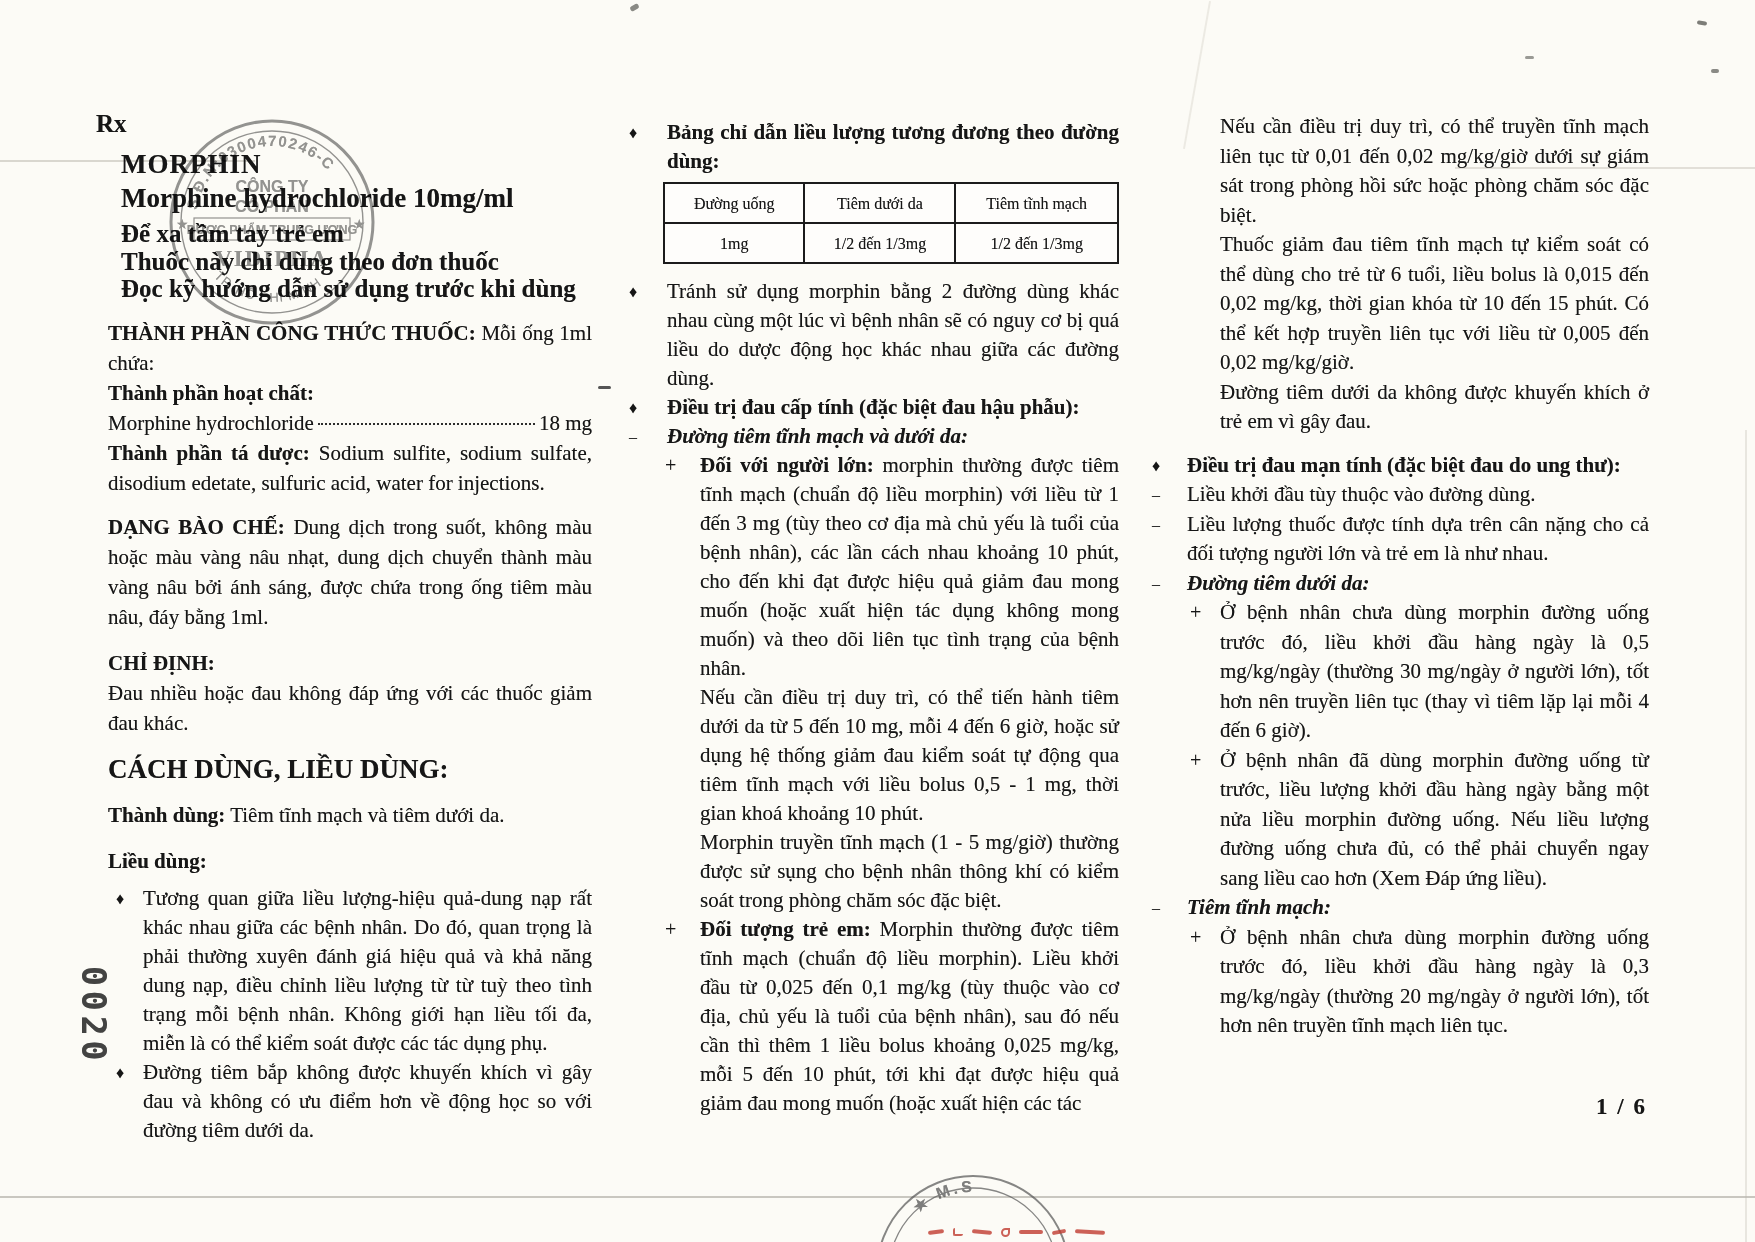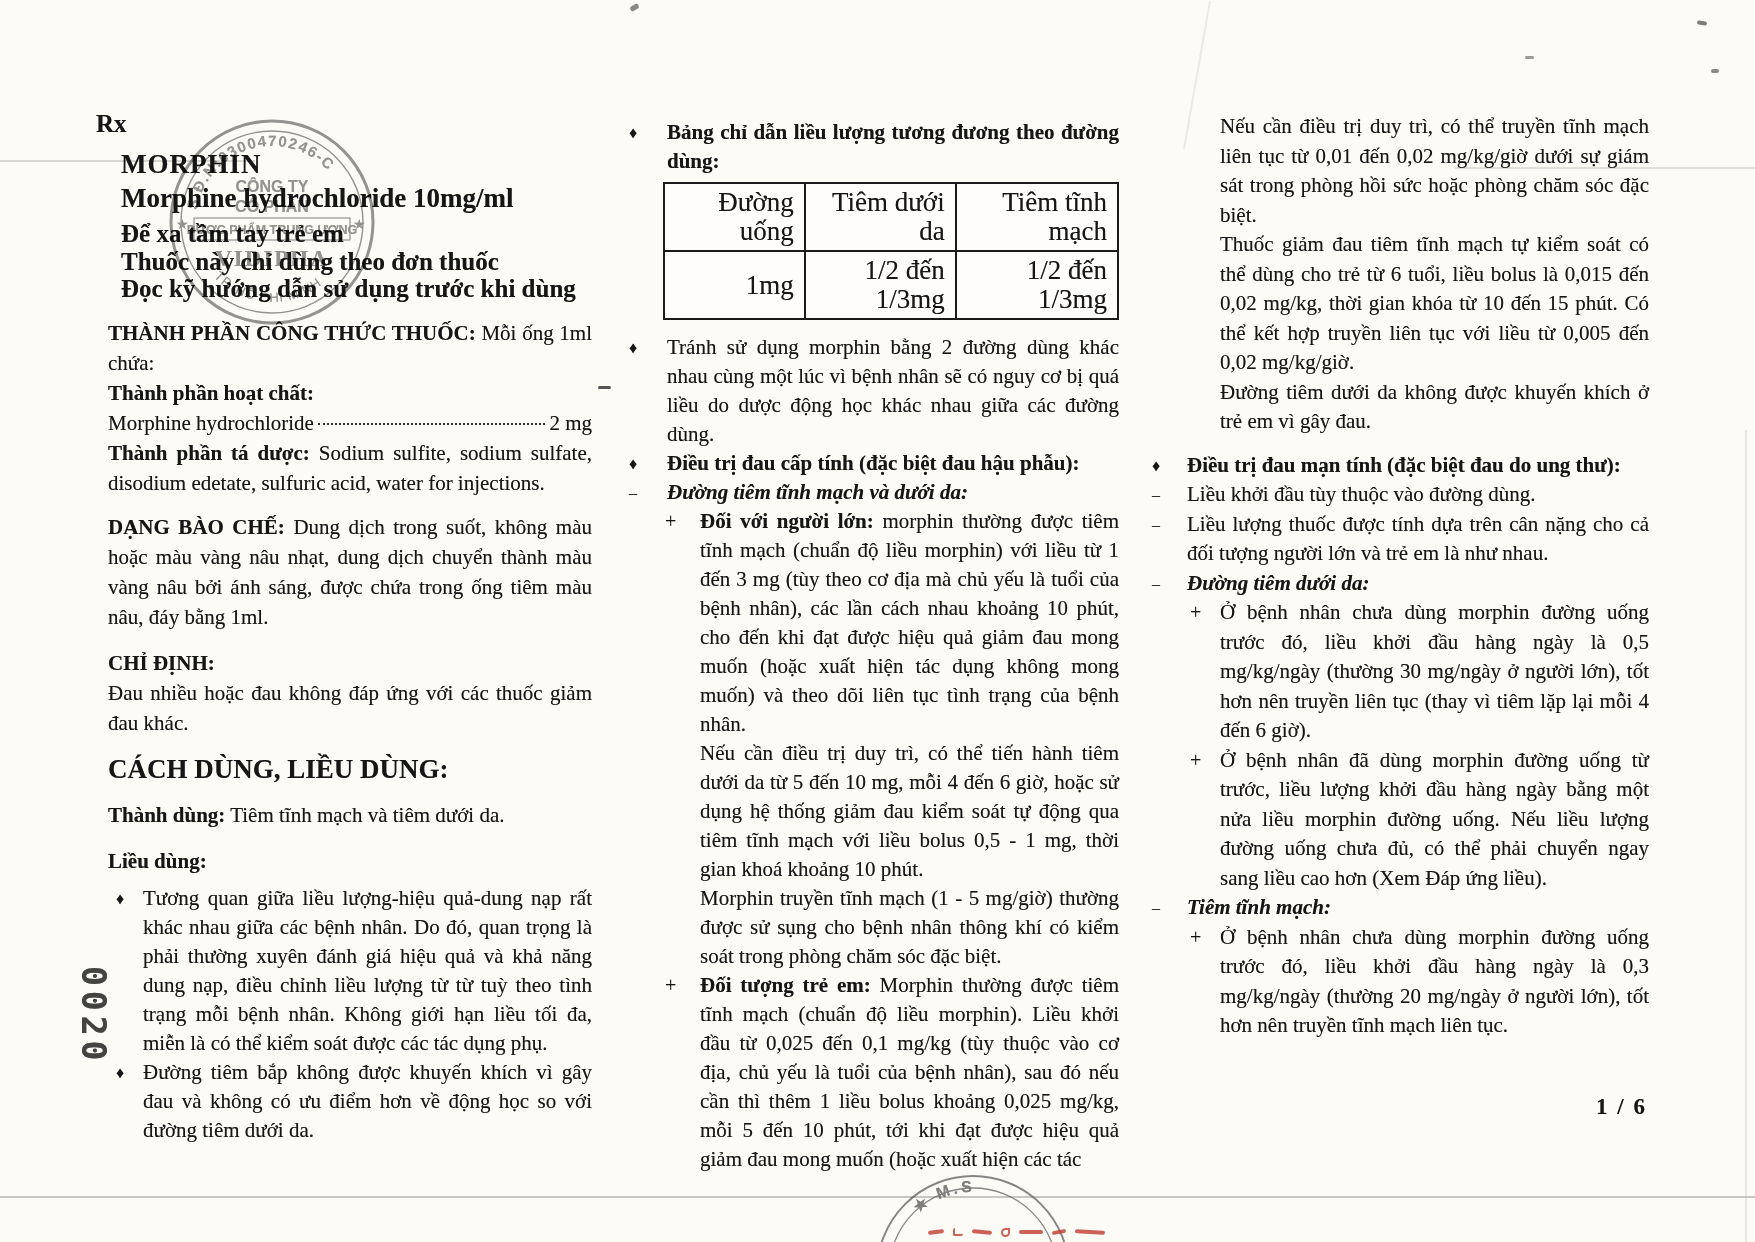--- a/index.html
+++ b/index.html
@@ -39,22 +39,22 @@
   #col1body .bullets { line-height:29px; margin-top:8px; }
 
   
   #col2 { left:629px; top:118px; width:490px; font-size:21px; line-height:29px; }
   #col2 .li .mk { flex:0 0 38px; font-size:16px; }
   #col2 .plus { padding-left:36px; }
   #col2 .plus .mk { flex:0 0 35px; font-size:20px; }
   #col2 .cont { padding-left:71px; }
   #col2 table { border-collapse:collapse; margin:6px 0 13px 34px; background:#fefdfb; }
   #col2 th, #col2 td {
-    border:2.4px solid #1b1b1b; font-weight:normal; text-align:right;
-    font-size:27px; padding:4px 10px; height:40px; vertical-align:middle;
+    border:2.4px solid #1b1b1b; font-weight:normal; text-align:center;
+    font-size:16px; padding:4px 10px; height:40px; vertical-align:middle;
   }
   #col2 th.c1, #col2 td.c1 { width:143px; }
   #col2 th.c2, #col2 td.c2 { width:154px; }
   #col2 th.c3, #col2 td.c3 { width:166px; }
 
   
   #col3 { left:1152px; top:112px; width:497px; font-size:21px; line-height:29.5px; }
   #col3 .par { padding-left:68px; }
   #col3 .li .mk { flex:0 0 35px; font-size:16px; }
   #col3 .plus { padding-left:38px; }
@@ -145,21 +145,21 @@
   <div class="w">Thuốc này chỉ dùng theo đơn thuốc</div>
   <div class="w">Đọc kỹ hướng dẫn sử dụng trước khi dùng</div>
 </div>
 
 <div class="abs" id="col1body">
   <p class="j"><b class="caps">THÀNH PHẦN CÔNG THỨC THUỐC:</b><span> Mỗi ống 1ml chứa:</span></p>
   <p class="bold">Thành phần hoạt chất:</p>
   <div class="leader-row">
     <span>Morphine hydrochloride</span>
     <span class="dots"></span>
-    <span>2 mg</span>
+    <span>18 mg</span>
   </div>
   <p class="j"><b>Thành phần tá dược:</b><span> Sodium sulfite, sodium sulfate, disodium edetate, sulfuric acid, water for injections.</span></p>
 
   <p class="j mt1"><b class="caps">DẠNG BÀO CHẾ:</b><span> Dung dịch trong suốt, không màu hoặc màu vàng nâu nhạt, dung dịch chuyển thành màu vàng nâu bởi ánh sáng, được chứa trong ống tiêm màu nâu, đáy bằng 1ml.</span></p>
 
   <p class="caps mt2">CHỈ ĐỊNH:</p>
   <p class="j">Đau nhiều hoặc đau không đáp ứng với các thuốc giảm đau khác.</p>
 
   <p class="caps usage mt2">CÁCH DÙNG, LIỀU DÙNG:</p>
 

